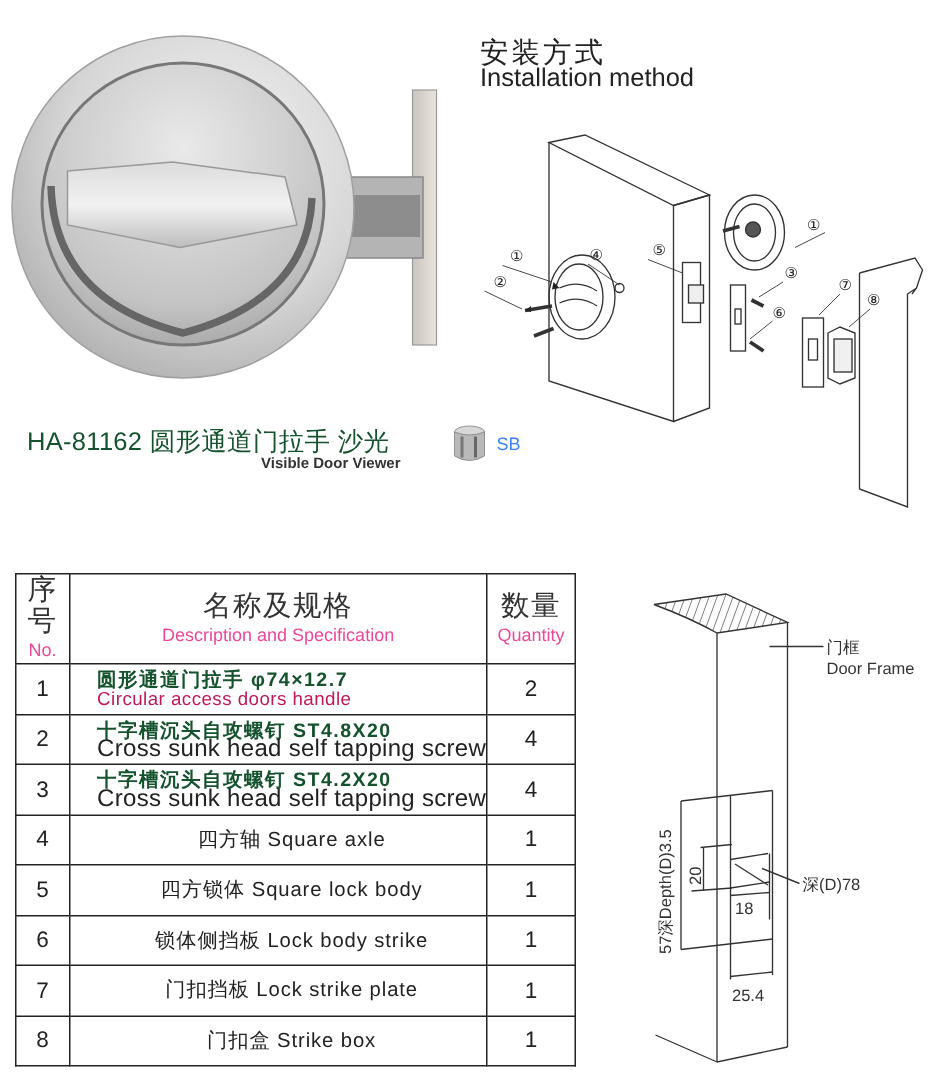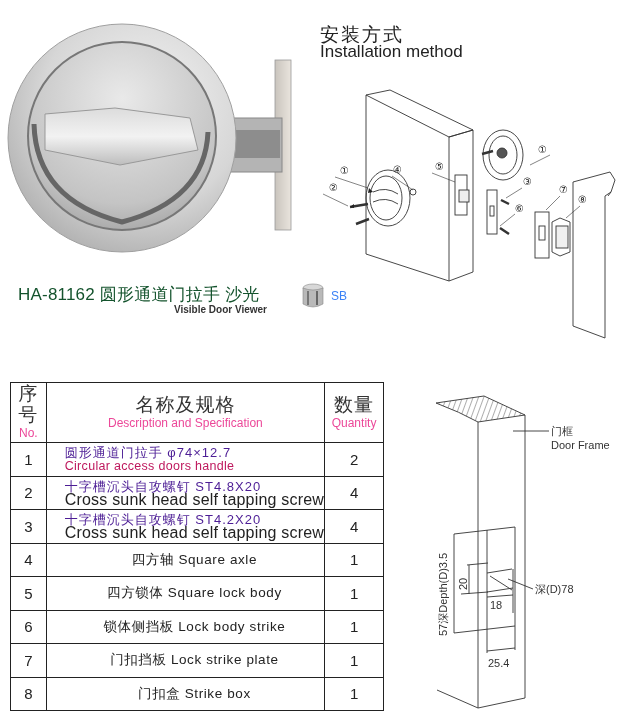--- a/index.html
+++ b/index.html
@@ -23,21 +23,21 @@
   #spec-table tr.row{height:33.5px;}
   .c-no{width:46px;}
   .c-desc{width:258px;}
   .c-qty{width:68px;}
   .hdr-zh{font-size:19px;line-height:21px;color:#333;letter-spacing:1px;}
   .hdr-en{font-size:12px;line-height:17px;color:#ec4899;}
   .no{font-size:15px;color:#222;}
   .qty{font-size:15px;color:#222;}
   .desc{text-align:center;padding-left:18px !important;font-size:13.5px;letter-spacing:0.6px;color:#222;white-space:nowrap;}
   .desc2{text-align:left !important;padding-left:18px !important;white-space:nowrap;}
-  .d-zh{font-size:13px;line-height:14px;letter-spacing:1px;color:#4c1d95;}
+  .d-zh{font-size:13px;line-height:14px;letter-spacing:1px;color:#14532d;font-weight:bold;}
   .d-en{font-size:12.5px;line-height:13px;letter-spacing:0.3px;color:#be185d;}
   .d-en-sm{font-size:16px;line-height:12px;letter-spacing:0.2px;color:#222;}
   
   #frame-diagram{left:420px;top:380px;width:210px;height:339px;}
   .dim{font-size:11px;fill:#333;font-family:"Liberation Sans",sans-serif;}
 </style>
 </head>
 <body>
 
 <svg id="product" class="abs" viewBox="0 0 300 270">

